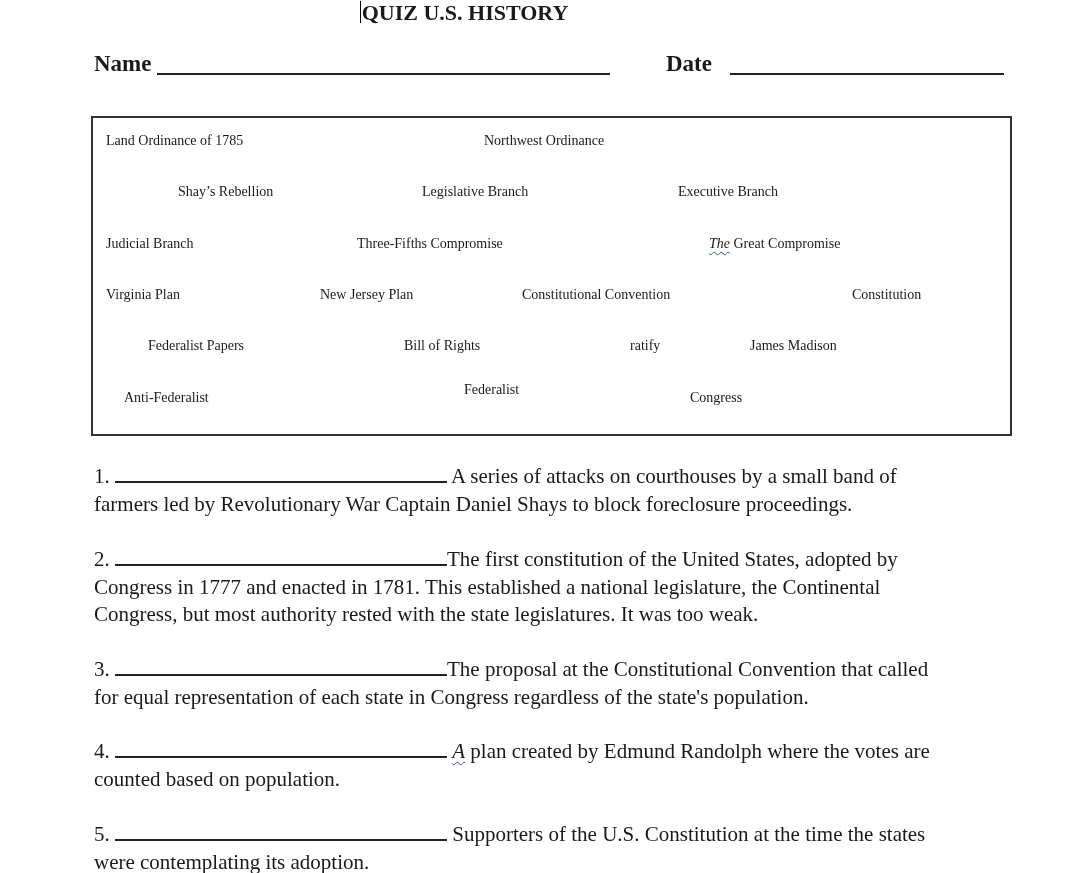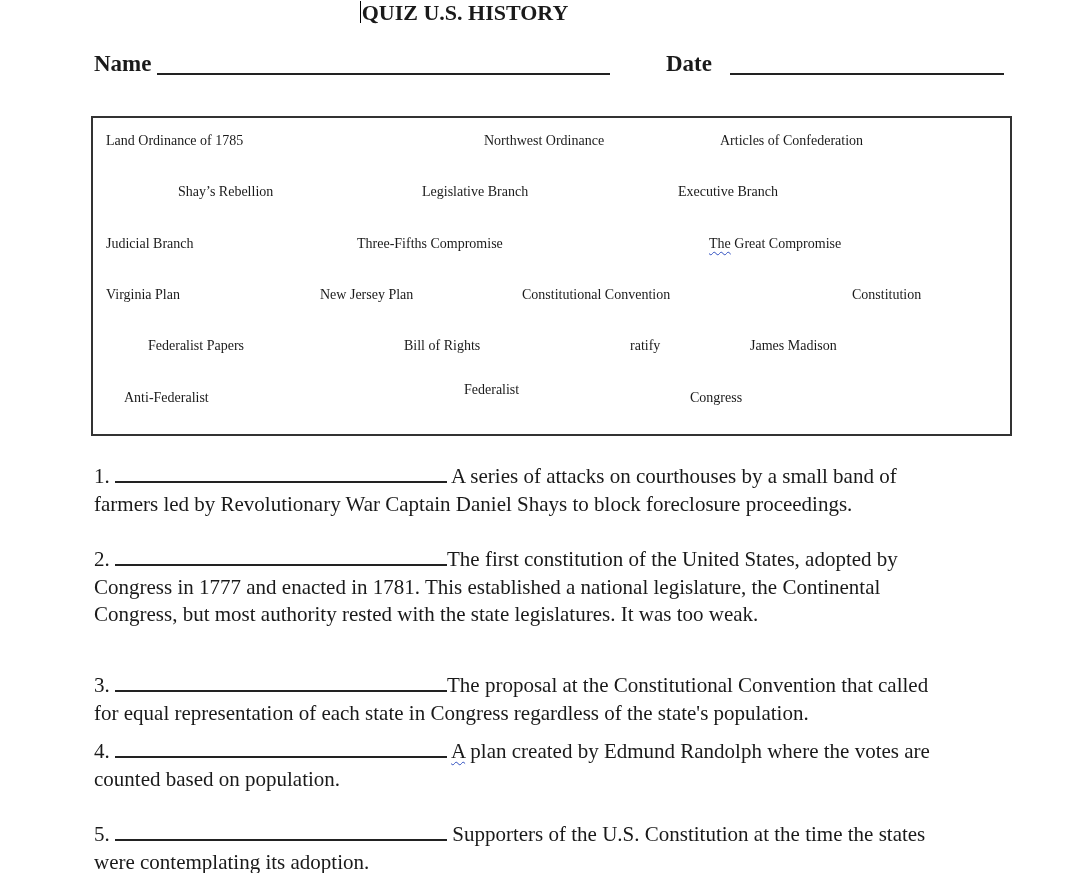--- a/index.html
+++ b/index.html
@@ -6,38 +6,37 @@
   body { width:1080px; height:873px; overflow:hidden; position:relative;
          font-family:"Liberation Serif","DejaVu Serif",serif; color:#1a1a1a; }
   .title { position:absolute; left:0; width:928px; top:0; text-align:center;
            font-weight:bold; font-size:22px; line-height:26px; }
   .caret { display:inline-block; width:1px; height:22px; background:#000; vertical-align:-3px; margin-right:1px; }
   .abs { position:absolute; font-size:23px; line-height:24px; white-space:nowrap;font-weight:bold; }
   .line { position:absolute; height:0; border-bottom:2px solid #222; }
   .wordbank { position:absolute; left:91px; top:116px; width:921px; height:320px;
               border:2px solid #333; box-sizing:border-box; }
   .word { position:absolute; font-size:14px; line-height:24px; white-space:nowrap; }
-  .squig { text-decoration:underline wavy #3050c0; text-decoration-thickness:1px; text-underline-offset:3px; }
+  .squig { text-decoration:underline wavy #3050c0; text-decoration-thickness:1px; text-underline-offset:3px;font-style:italic; }
   .q { position:absolute; left:94px; width:930px; font-size:21px; line-height:27.5px; }
   .blank { display:inline-block; width:332px; border-bottom:2px solid #222; height:18px; vertical-align:baseline; }
 </style>
 </head>
 <body>
 
 <div class="title"><span class="caret"></span><span>QUIZ U.S. HISTORY</span></div>
 
 <div class="abs" style="left:94px; top:52px;">Name</div>
 <div class="line" style="left:157px; top:73px; width:453px;"></div>
 <div class="abs" style="left:666px; top:52px;">Date</div>
 <div class="line" style="left:730px; top:73px; width:274px;"></div>
 
 <div class="wordbank">
   <span class="word" style="left:13px; top:11px;">Land Ordinance of 1785</span>
   <span class="word" style="left:371px; top:11px;margin-left:20px;">Northwest Ordinance</span>
-  <span class="word" style="left:627px; top:11px;">Articles of Confederation</span>
 
   <span class="word" style="left:85px; top:62px;">Shay’s Rebellion</span>
   <span class="word" style="left:329px; top:62px;">Legislative Branch</span>
   <span class="word" style="left:585px; top:62px;">Executive Branch</span>
 
   <span class="word" style="left:13px; top:114px;">Judicial Branch</span>
   <span class="word" style="left:264px; top:114px;">Three-Fifths Compromise</span>
   <span class="word" style="left:616px; top:114px;"><span class="squig">The</span> <span>Great Compromise</span></span>
 
   <span class="word" style="left:13px; top:165px;">Virginia Plan</span>
@@ -62,21 +61,21 @@
   <span>farmers led by Revolutionary War Captain Daniel Shays to block foreclosure proceedings.</span>
 </div>
 
 <div class="q" style="top:546px;">
   <span>2.</span>
   <span class="blank"></span><span>The first constitution of the United States, adopted by</span><br>
   <span>Congress in 1777 and enacted in 1781. This established a national legislature, the Continental</span><br>
   <span>Congress, but most authority rested with the state legislatures.  It was too weak.</span>
 </div>
 
-<div class="q" style="top:656px;margin-top:16px;">
+<div class="q" style="top:656px;">
   <span>3.</span>
   <span class="blank"></span><span>The proposal at the Constitutional Convention that called</span><br>
   <span>for equal representation of each state in Congress regardless of the state's population.</span>
 </div>
 
 <div class="q" style="top:738px;">
   <span>4.</span>
   <span class="blank"></span>
   <span class="squig">A</span><span> plan created by Edmund Randolph where the votes are</span><br>
   <span>counted based on population.</span>

